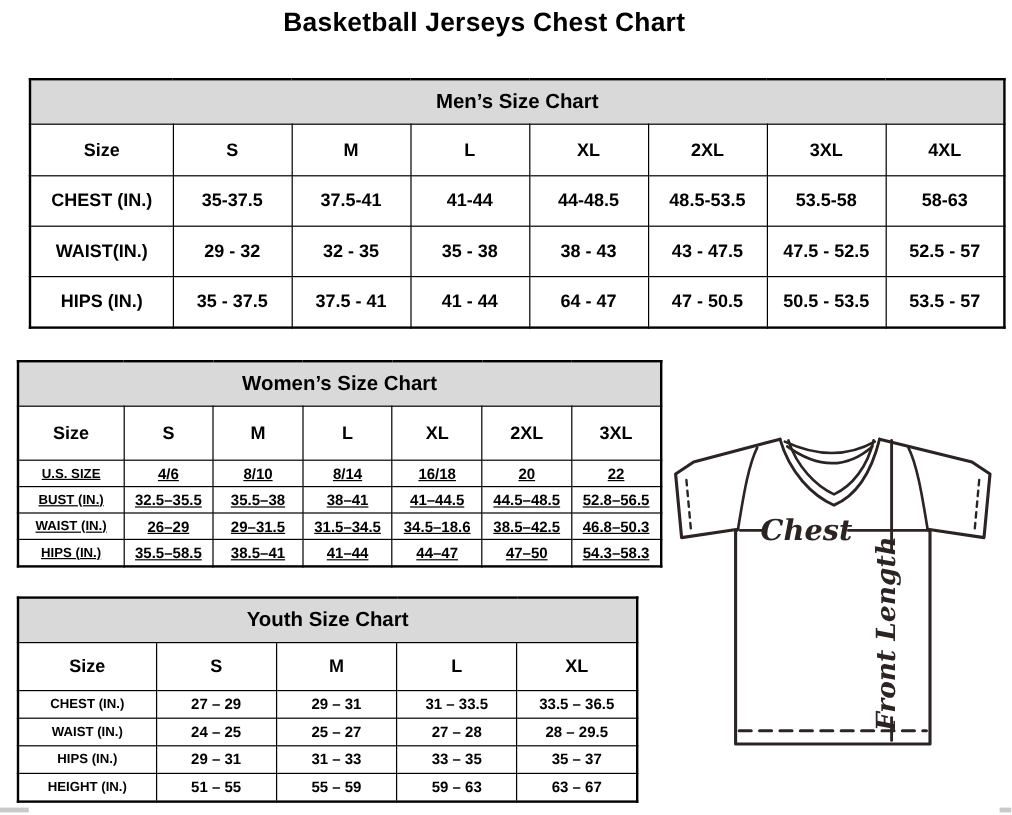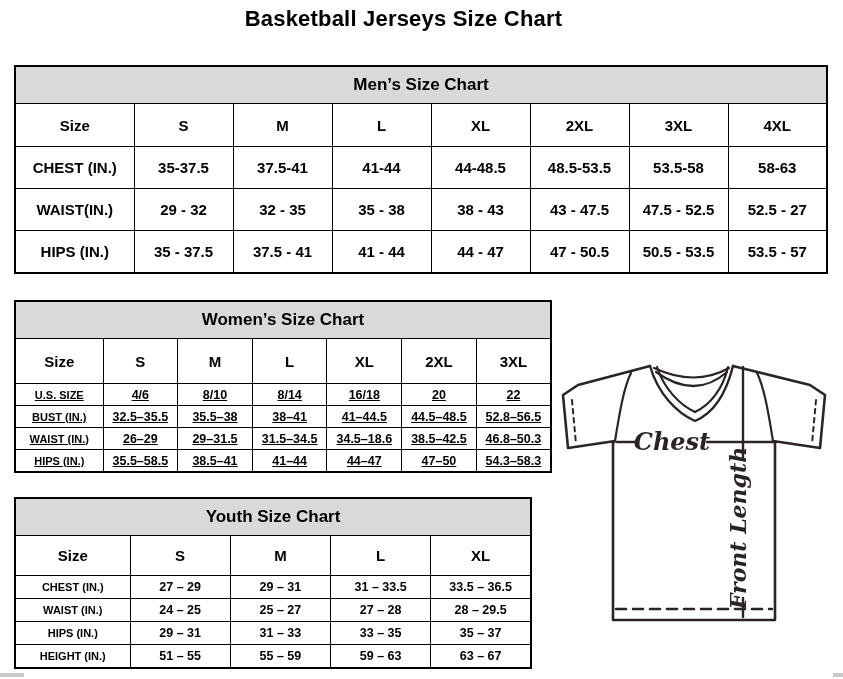--- a/index.html
+++ b/index.html
@@ -14,21 +14,21 @@
   table.size-table{
     position:absolute;border-collapse:collapse;table-layout:fixed;background:#fff;
     border:2px solid #000;
   }
   table.size-table th, table.size-table td{
     border:1px solid #000;text-align:center;vertical-align:middle;
     font-weight:bold;padding:0;overflow:hidden;white-space:nowrap;
   }
   tr.band th{background:#d9d9d9;font-size:17px;height:36px;}
   
-  .mens{left:14px;top:65px;width:814px;border-radius:12px;}
+  .mens{left:24px;top:65px;width:814px;border-radius:12px;}
   .mens col.c0{width:119px;}
   .mens tr.cols th{height:42px;font-size:15px;}
   .mens td{height:41px;font-size:15px;}
   
   .womens{left:14px;top:300px;width:538px;border-radius:30px;}
   .womens col.c0{width:88px;}
   .womens tr.cols th{height:44px;font-size:15px;}
   .womens td{height:21px;font-size:12.5px;text-decoration:underline;}
   .womens td.lbl{font-size:11px;}
   
@@ -42,21 +42,21 @@
   .jersey-wrap svg{display:block;}
   .scroll-frag{position:absolute;height:4px;background:#c9c9c9;bottom:2px;}
   .scroll-frag.left{left:0;width:24px;}
   .scroll-frag.right{right:0;width:10px;}
 </style>
 </head>
 <body>
 
 <div id="screen">
 
-  <div class="page-title">Basketball Jerseys Size Chart</div>
+  <div class="page-title">Basketball Jerseys Chest Chart</div>
 
   <table class="size-table mens">
       <colgroup>
         <col class="c0">
         <col class="c1">
         <col class="c2">
         <col class="c3">
         <col class="c4">
         <col class="c5">
         <col class="c6">
@@ -87,28 +87,28 @@
           <td>58-63</td>
         </tr>
         <tr>
           <td class="lbl">WAIST(IN.)</td>
           <td>29 - 32</td>
           <td>32 - 35</td>
           <td>35 - 38</td>
           <td>38 - 43</td>
           <td>43 - 47.5</td>
           <td>47.5 - 52.5</td>
-          <td>52.5 - 27</td>
+          <td>52.5 - 57</td>
         </tr>
         <tr>
           <td class="lbl">HIPS (IN.)</td>
           <td>35 - 37.5</td>
           <td>37.5 - 41</td>
           <td>41 - 44</td>
-          <td>44 - 47</td>
+          <td>64 - 47</td>
           <td>47 - 50.5</td>
           <td>50.5 - 53.5</td>
           <td>53.5 - 57</td>
         </tr>
       </tbody>
     </table>
   <table class="size-table womens">
       <colgroup>
         <col class="c0">
         <col class="c1">

